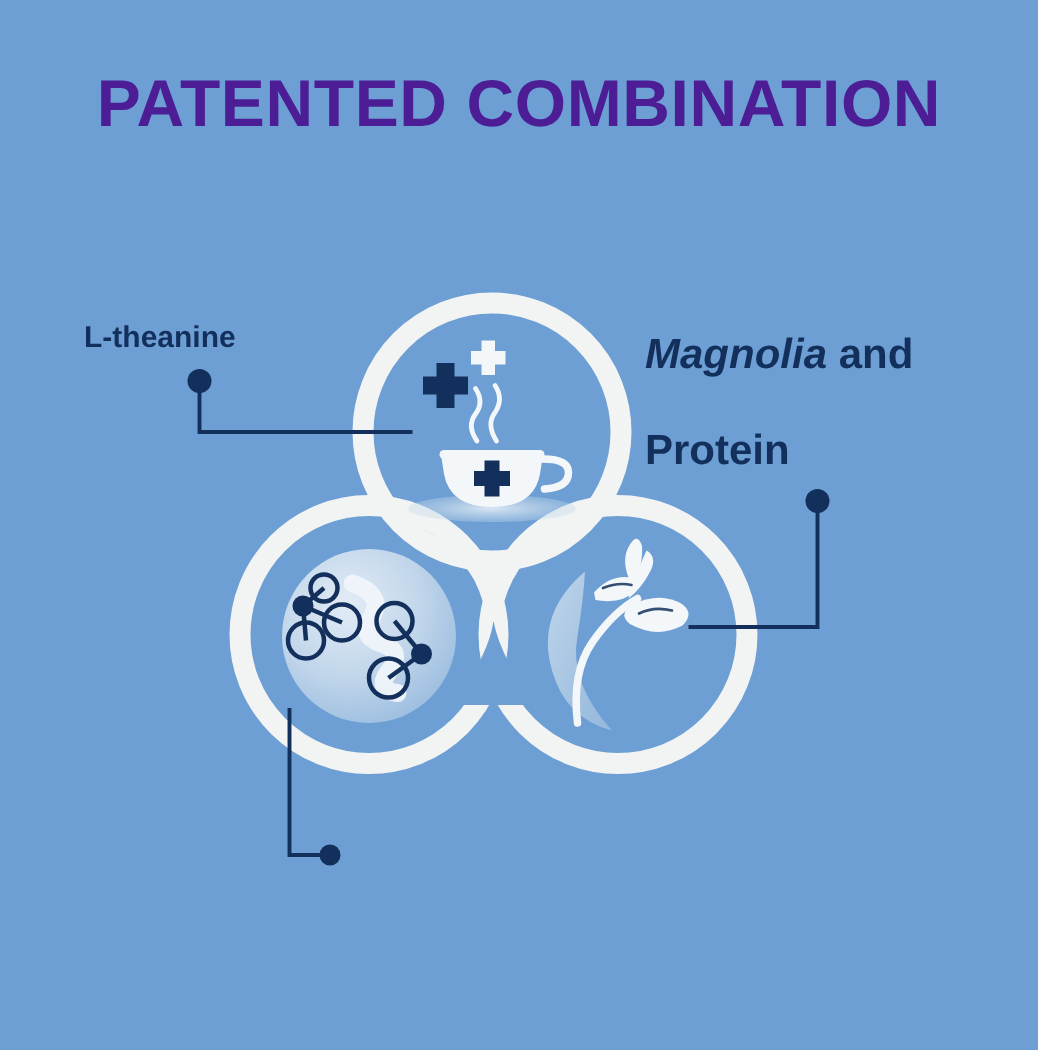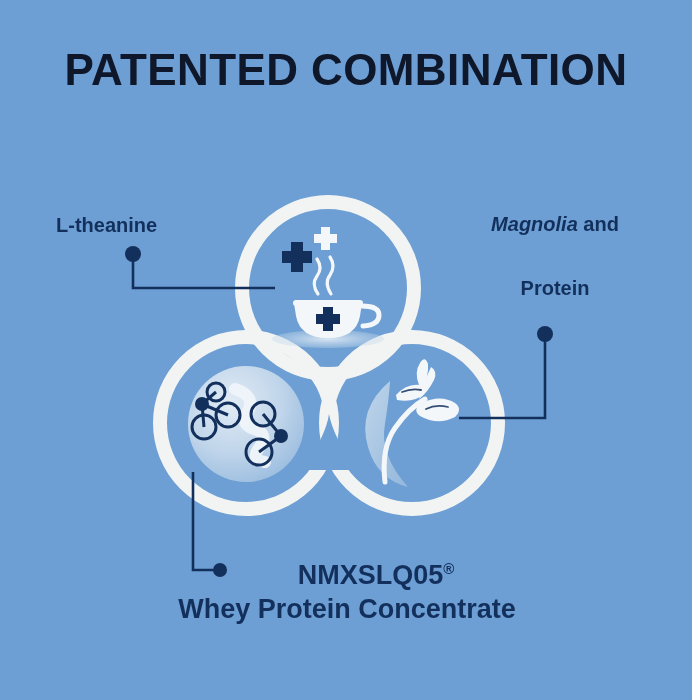--- a/index.html
+++ b/index.html
@@ -27,21 +27,21 @@
     height: 700px;
   }
 
   
   .title-block {
     position: absolute;
     left: 0;
     top: 44px;
     width: 692px;
     text-align: center;
-    color: #0f172a;
+    color: #4c1d95;
     font-family: "Liberation Sans", sans-serif;
     font-weight: bold;
     font-size: 44px;
     line-height: 52px;
     letter-spacing: 0.4px;
   }
   .title-line {
     display: block;
     white-space: nowrap;
   }
@@ -55,25 +55,25 @@
     line-height: 31px;
   }
   #label-theanine {
     left: 56px;
     top: 210px;
     font-size: 20px;
     white-space: nowrap;
   }
   #label-extracts {
     left: 430px;
-    top: 208px;
+    top: 220px;
     width: 250px;
-    font-size: 20px;
+    font-size: 28px;
     line-height: 32px;
-    text-align: center;
+    text-align: left;
   }
   #label-extracts .ital {
     font-style: italic;
   }
   #label-wpc {
     left: 112px;
     top: 552px;
     width: 470px;
     font-size: 27px;
     line-height: 34px;
@@ -204,18 +204,14 @@
   <div class="label" id="label-theanine">
     <span>L-theanine</span>
   </div>
 
   <div class="label" id="label-extracts">
     <span class="ital">Magnolia</span><span> and</span><br>
     <br>
     <span>Protein</span>
   </div>
 
-  <div class="label" id="label-wpc">
-    <span class="line-one"><span>NMXSLQ05</span><span class="reg">®</span></span>
-    <span>Whey Protein Concentrate</span>
-  </div>
 
 </div>
 
 </body></html>

